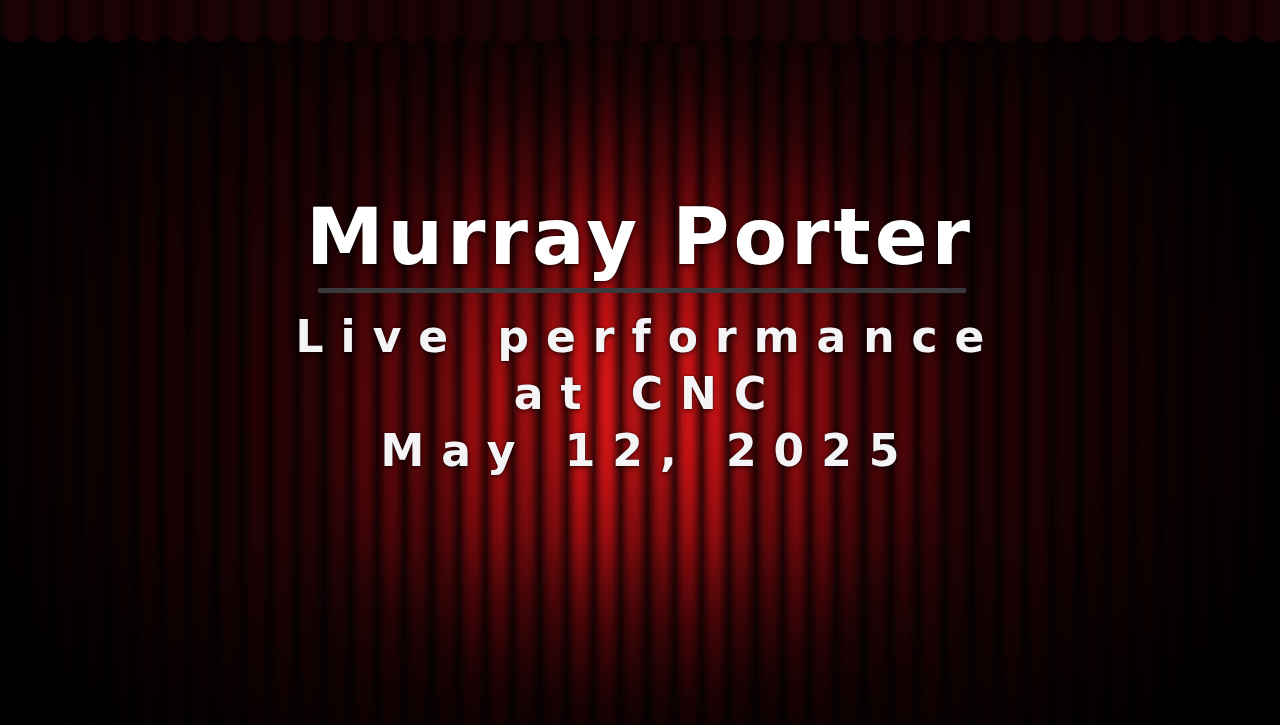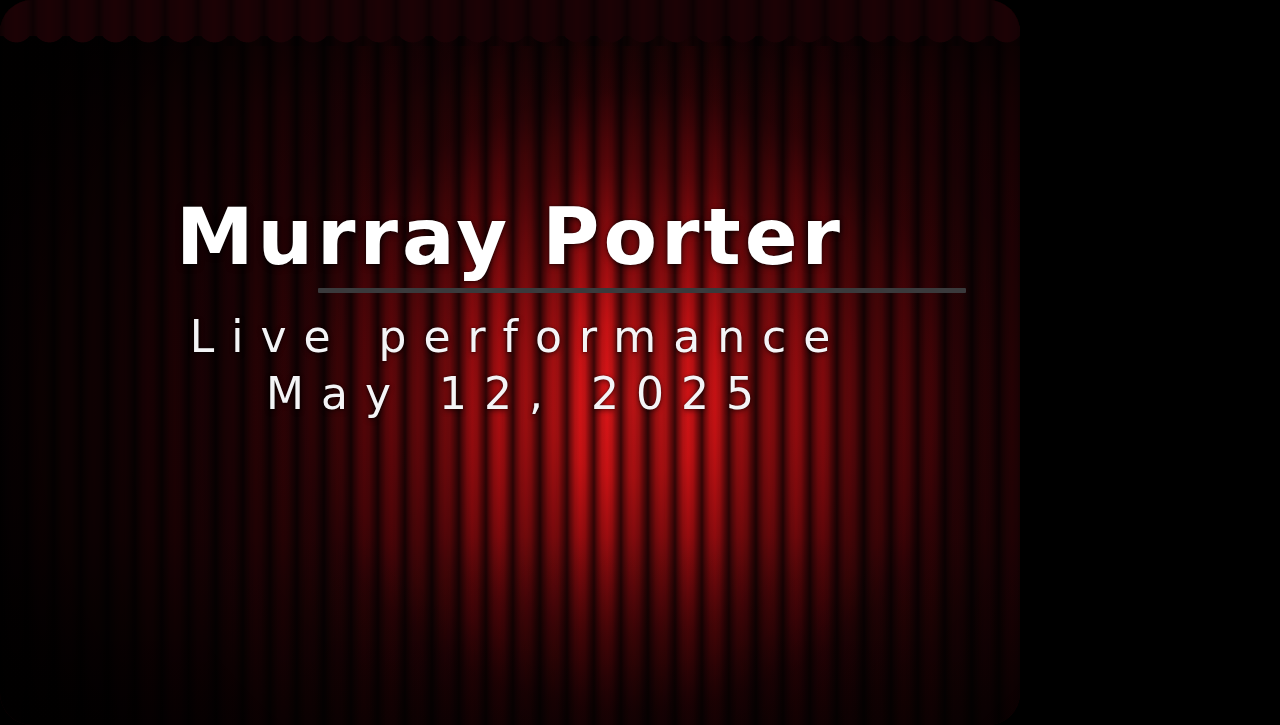--- a/index.html
+++ b/index.html
@@ -8,26 +8,25 @@
     padding: 0;
     background: #000;
   }
   body {
     font-family: "DejaVu Sans", sans-serif;
   }
 
   
   #stage {
     position: relative;
-    width: 1020px;
+    width: 1280px;
     height: 725px;
     overflow: hidden;
     background: #000;
     user-select: none;
-    border-radius: 32px;
   }
 
   
   .curtain-base {
     position: absolute;
     inset: 0;
     background: #2a0205;
   }
 
   
@@ -177,21 +176,21 @@
     background: #3a3a3c;
     border-radius: 1px;
   }
 
   .subtitle {
     position: absolute;
     left: 0;
     right: 0;
     top: 308px;
     font-family: "DejaVu Sans", sans-serif;
-    font-weight: 400;
+    font-weight: 700;
     font-size: 44px;
     line-height: 57px;
     letter-spacing: 17px;
     
     text-indent: 17px;
     color: #f4f4f6;
     text-shadow:
       0 0 2px rgba(0,0,0,0.50),
       0 2px 5px rgba(0,0,0,0.50);
     white-space: nowrap;
@@ -216,17 +215,18 @@
   </div>
 
   <div class="content">
 
     <div class="title">Murray Porter</div>
 
     <div class="divider"></div>
 
     <div class="subtitle">
       <span class="line">Live performance</span>
+      <span class="line">at CNC</span>
       <span class="line">May 12, 2025</span>
     </div>
 
   </div>
 </div>
 
 </body></html>

